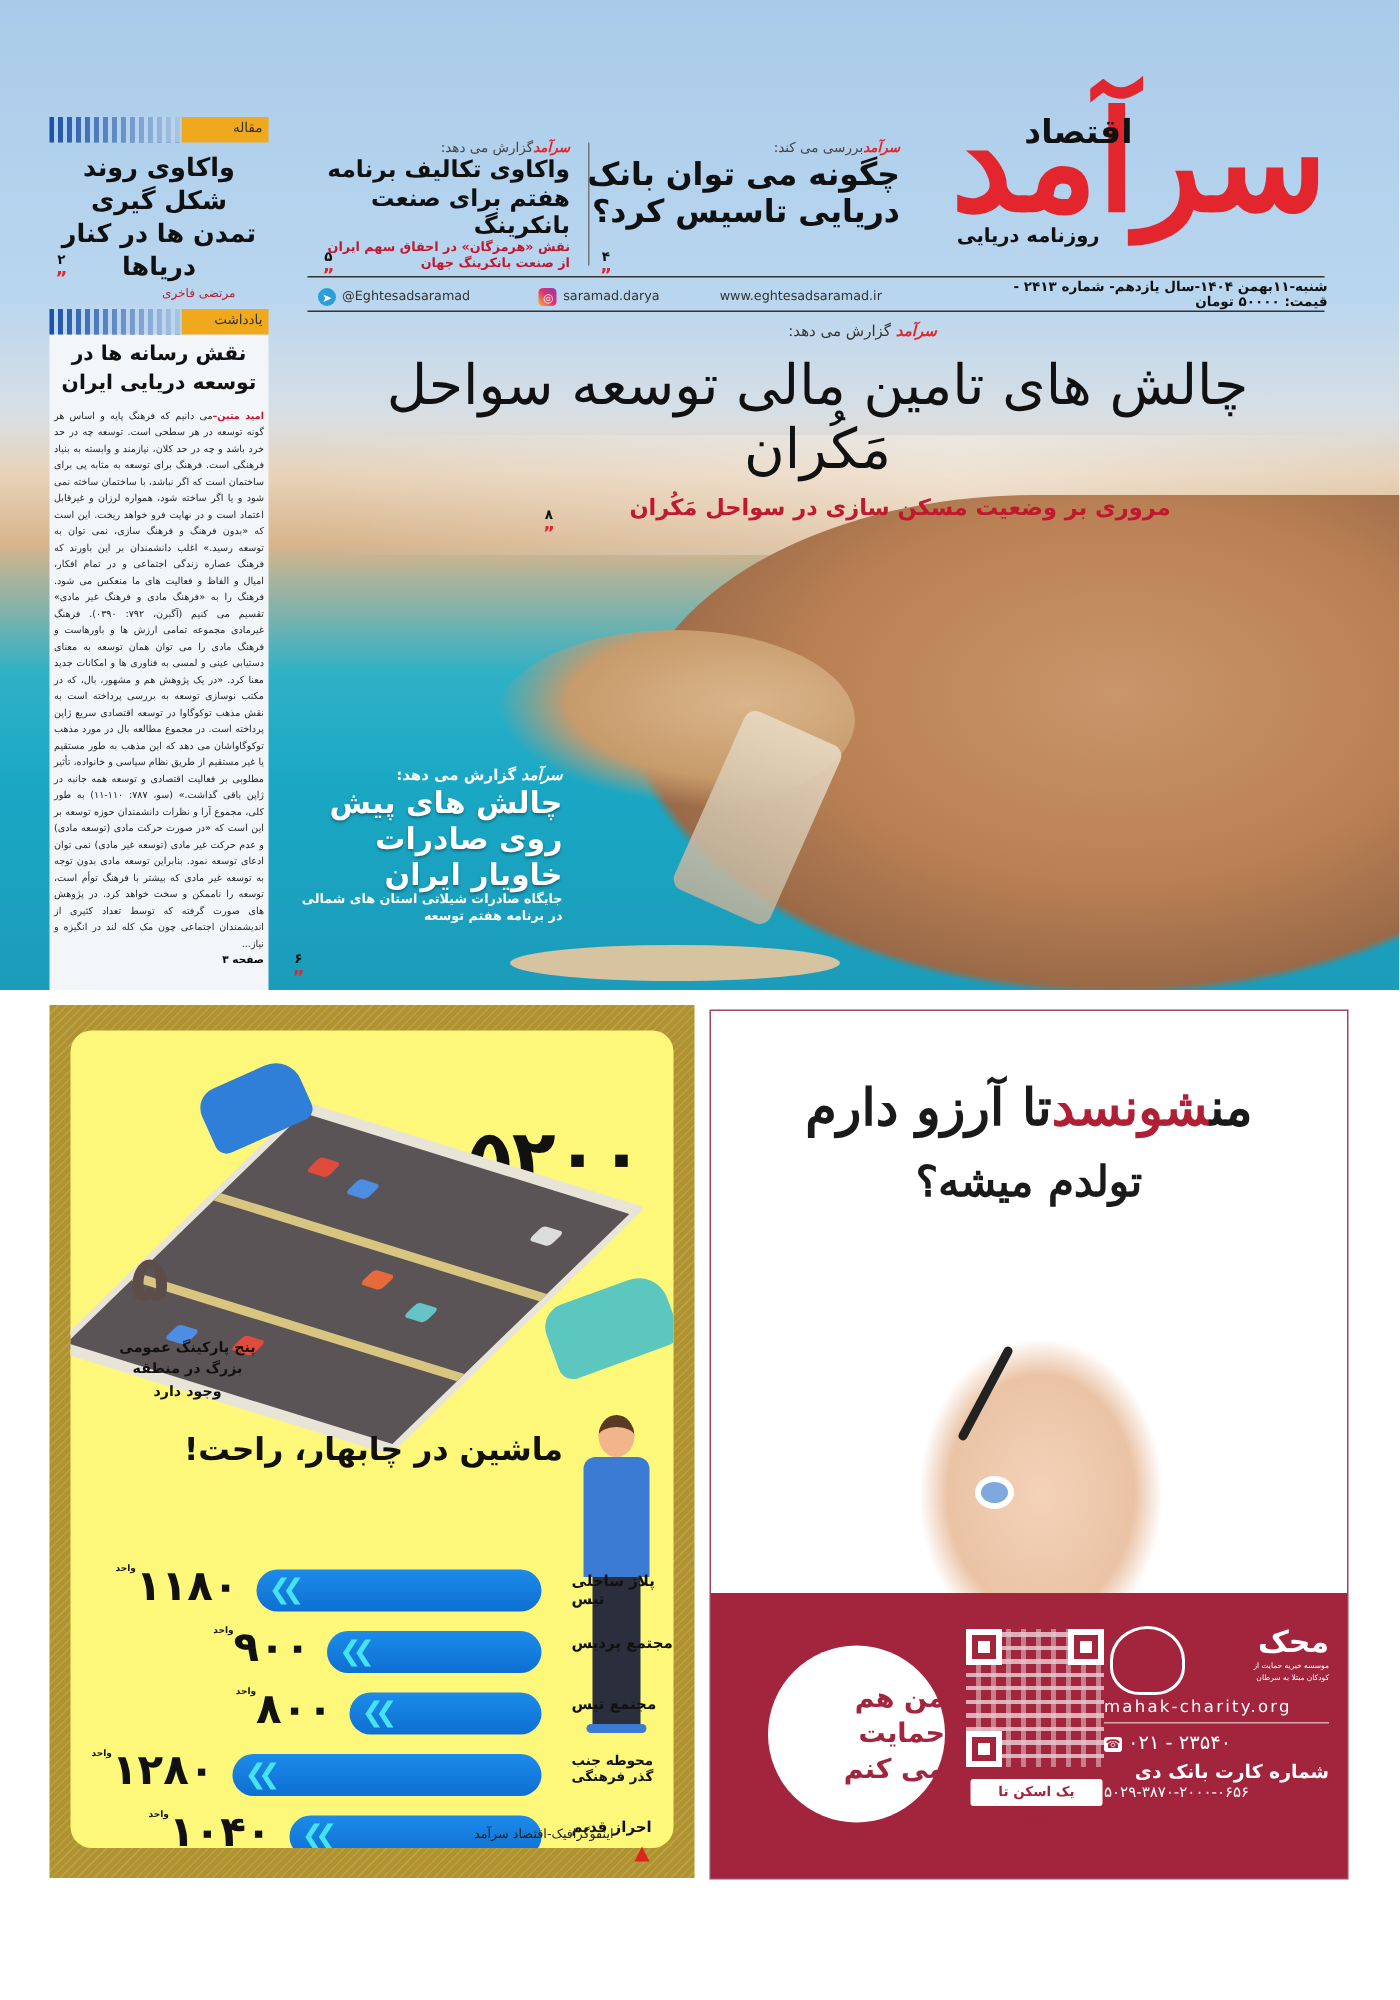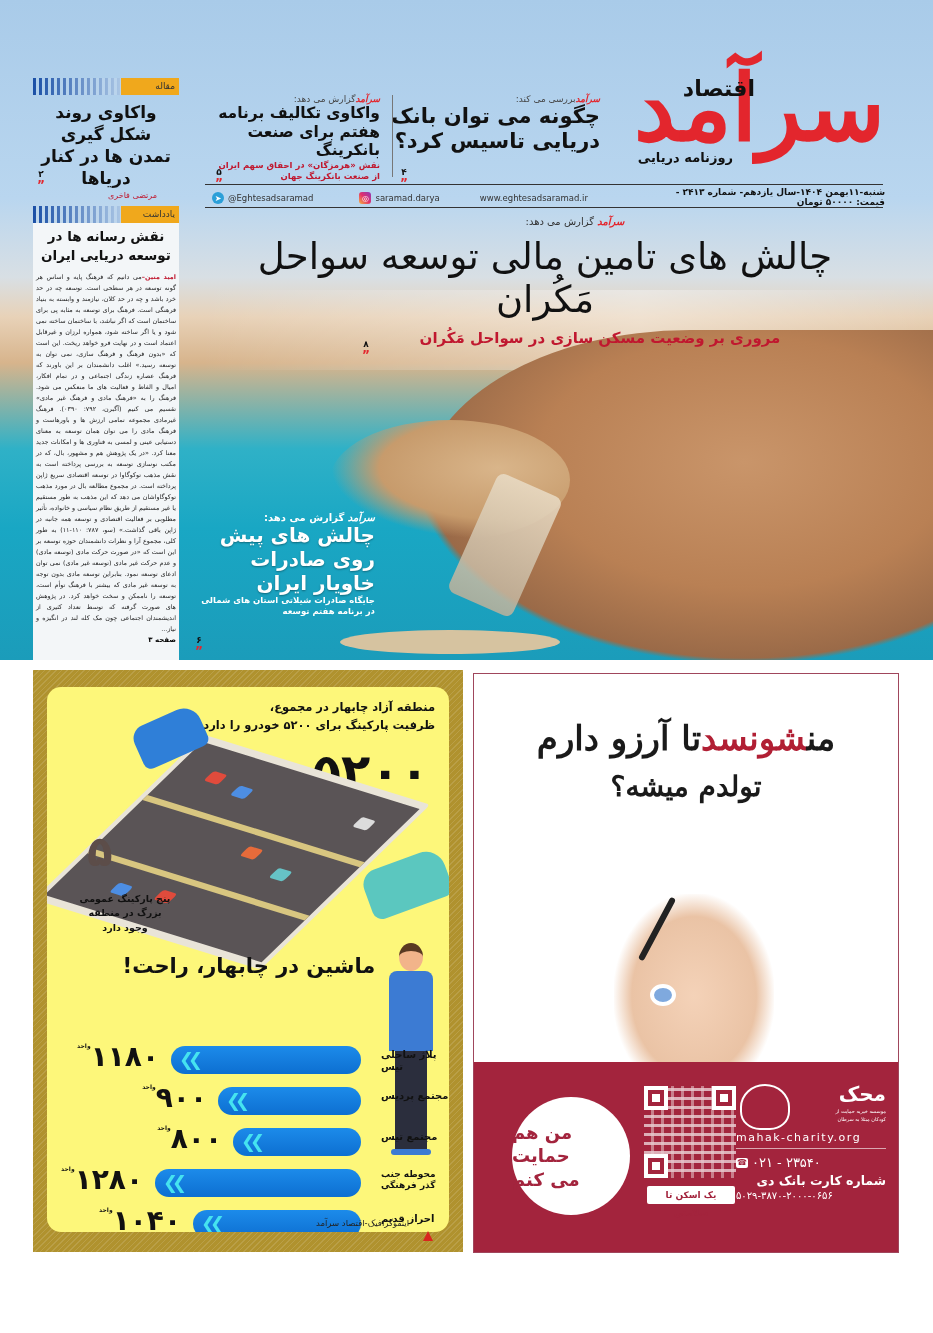--- a/index.html
+++ b/index.html
@@ -185,21 +185,21 @@
     position: absolute; left: 140px; top: 220px; width: 160px; height: 170px;
     background: radial-gradient(ellipse at 50% 60%, #f4d2b8 0%, #eac3a5 55%, rgba(234,195,165,0) 72%);
   }
   .arm .cannula { position: absolute; left: 36px; top: 90px; width: 26px; height: 22px; background: #7fa9de; border-radius: 50%; border: 4px solid #fff; }
   .arm .pen { position: absolute; left: 40px; top: 0px; width: 6px; height: 70px; background: #222; transform: rotate(28deg); border-radius: 3px; }
   .charity-band {
     position: absolute; left: 0; right: 0; bottom: 0; height: 190px; background: #a3243d;
   }
   .circle-cta {
     position: absolute; left: 38px; top: 35px; width: 118px; height: 118px; border-radius: 50%;
-    background: #fff; color: #a3243d; font-weight: bold; font-size: 18px; text-align: left; line-height: 1.3;
+    background: #fff; color: #a3243d; font-weight: bold; font-size: 18px; text-align: right; line-height: 1.3;
     display: flex; flex-direction: column; justify-content: center;
   }
   .qr {
     position: absolute; left: 170px; top: 24px; width: 92px; height: 92px; background: #a3243d;
     background-image:
       linear-gradient(#fff, #fff), linear-gradient(#fff, #fff), linear-gradient(#fff, #fff);
     background-size: 24px 24px, 24px 24px, 24px 24px;
     background-position: 0 0, 68px 0, 0 68px;
     background-repeat: no-repeat;
   }
@@ -301,24 +301,20 @@
     <div class="sb-note">
       <div class="title">نقش رسانه ها در توسعه دریایی ایران</div>
       <div class="body"><span class="lead">امید متین–</span><span>می دانیم که فرهنگ پایه و اساس هر گونه توسعه در هر سطحی است. توسعه چه در حد خرد باشد و چه در حد کلان، نیازمند و وابسته به بنیاد فرهنگی است. فرهنگ برای توسعه به مثابه پی برای ساختمان است که اگر نباشد، با ساختمان ساخته نمی شود و یا اگر ساخته شود، همواره لرزان و غیرقابل اعتماد است و در نهایت فرو خواهد ریخت. این است که «بدون فرهنگ و فرهنگ سازی، نمی توان به توسعه رسید.» اغلب دانشمندان بر این باورند که فرهنگ عصاره زندگی اجتماعی و در تمام افکار، امیال و الفاظ و فعالیت های ما منعکس می شود. فرهنگ را به «فرهنگ مادی و فرهنگ غیر مادی» تقسیم می کنیم (آگبرن، ۷۹۲: ۰۳۹۰). فرهنگ غیرمادی مجموعه تمامی ارزش ها و باورهاست و فرهنگ مادی را می توان همان توسعه به معنای دستیابی عینی و لمسی به فناوری ها و امکانات جدید معنا کرد. «در یک پژوهش هم و مشهور، بال، که در مکتب نوسازی توسعه به بررسی پرداخته است به نقش مذهب توکوگاوا در توسعه اقتصادی سریع ژاپن پرداخته است. در مجموع مطالعه بال در مورد مذهب توکوگاواشان می دهد که این مذهب به طور مستقیم یا غیر مستقیم از طریق نظام سیاسی و خانواده، تأثیر مطلوبی بر فعالیت اقتصادی و توسعه همه جانبه در ژاپن باقی گذاشت.» (سو، ۷۸۷: ۱۱۰-۱۱) به طور کلی، مجموع آرا و نظرات دانشمندان حوزه توسعه بر این است که «در صورت حرکت مادی (توسعه مادی) و عدم حرکت غیر مادی (توسعه غیر مادی) نمی توان ادعای توسعه نمود. بنابراین توسعه مادی بدون توجه به توسعه غیر مادی که بیشتر با فرهنگ توأم است، توسعه را ناممکن و سخت خواهد کرد. در پژوهش های صورت گرفته که توسط تعداد کثیری از اندیشمندان اجتماعی چون مک کله لند در انگیزه و نیاز...</span></div>
       <div class="pg">صفحه ۳</div>
     </div>
   </div>
 </div>
 
 <div class="infographic">
   <div class="info-card">
-    <div class="info-top">
-      <div>منطقه آزاد چابهار در مجموع،</div>
-      <div>ظرفیت پارکینگ برای ۵۲۰۰ خودرو را دارد</div>
-    </div>
     <div class="info-big">۵۲۰۰</div>
 
     <div class="lot">
       <div class="lane" style="top:55px;"></div>
       <div class="lane" style="top:110px;"></div>
       <div class="car" style="left:40px; top:20px; background:#e04b3c;"></div>
       <div class="car" style="left:80px; top:25px; background:#4d8ee3;"></div>
       <div class="car" style="left:150px; top:70px; background:#e76b3a;"></div>
       <div class="car" style="left:200px; top:80px; background:#66c3c6;"></div>
       <div class="car" style="left:110px; top:125px; background:#e04b3c;"></div>

